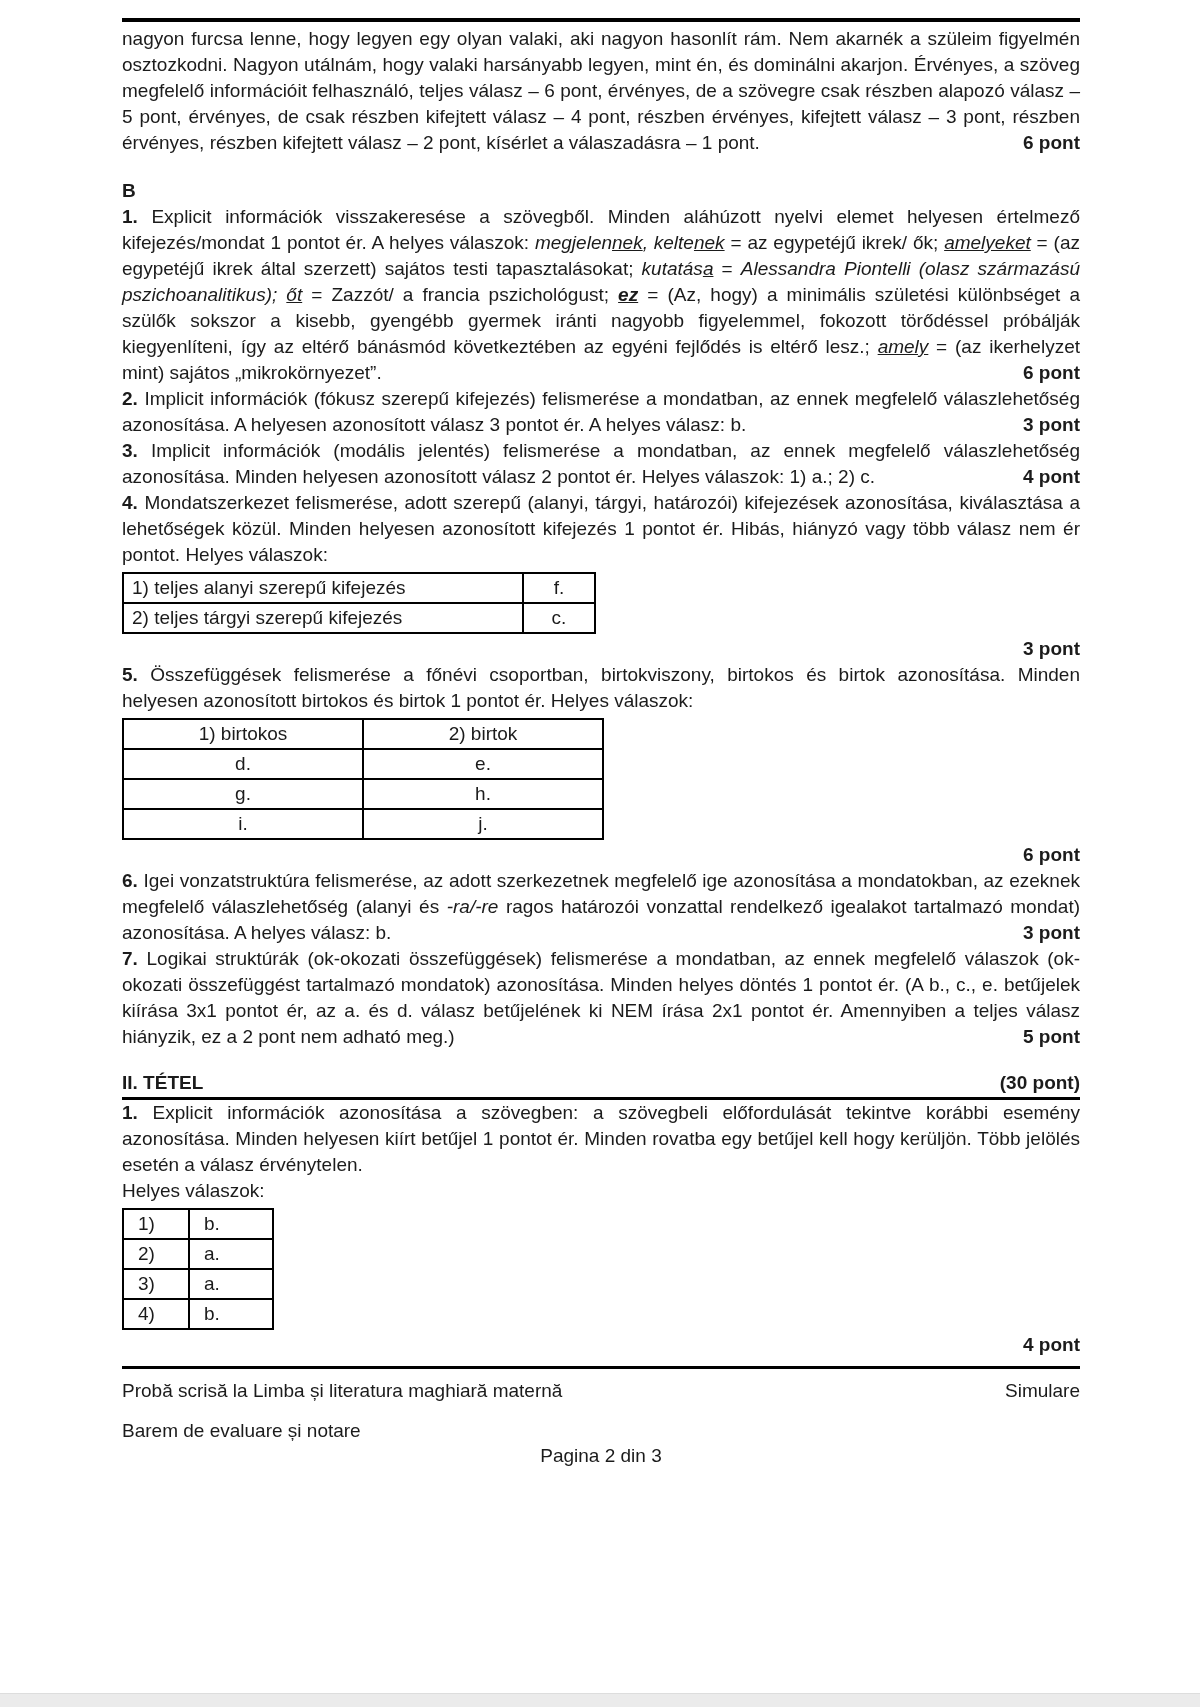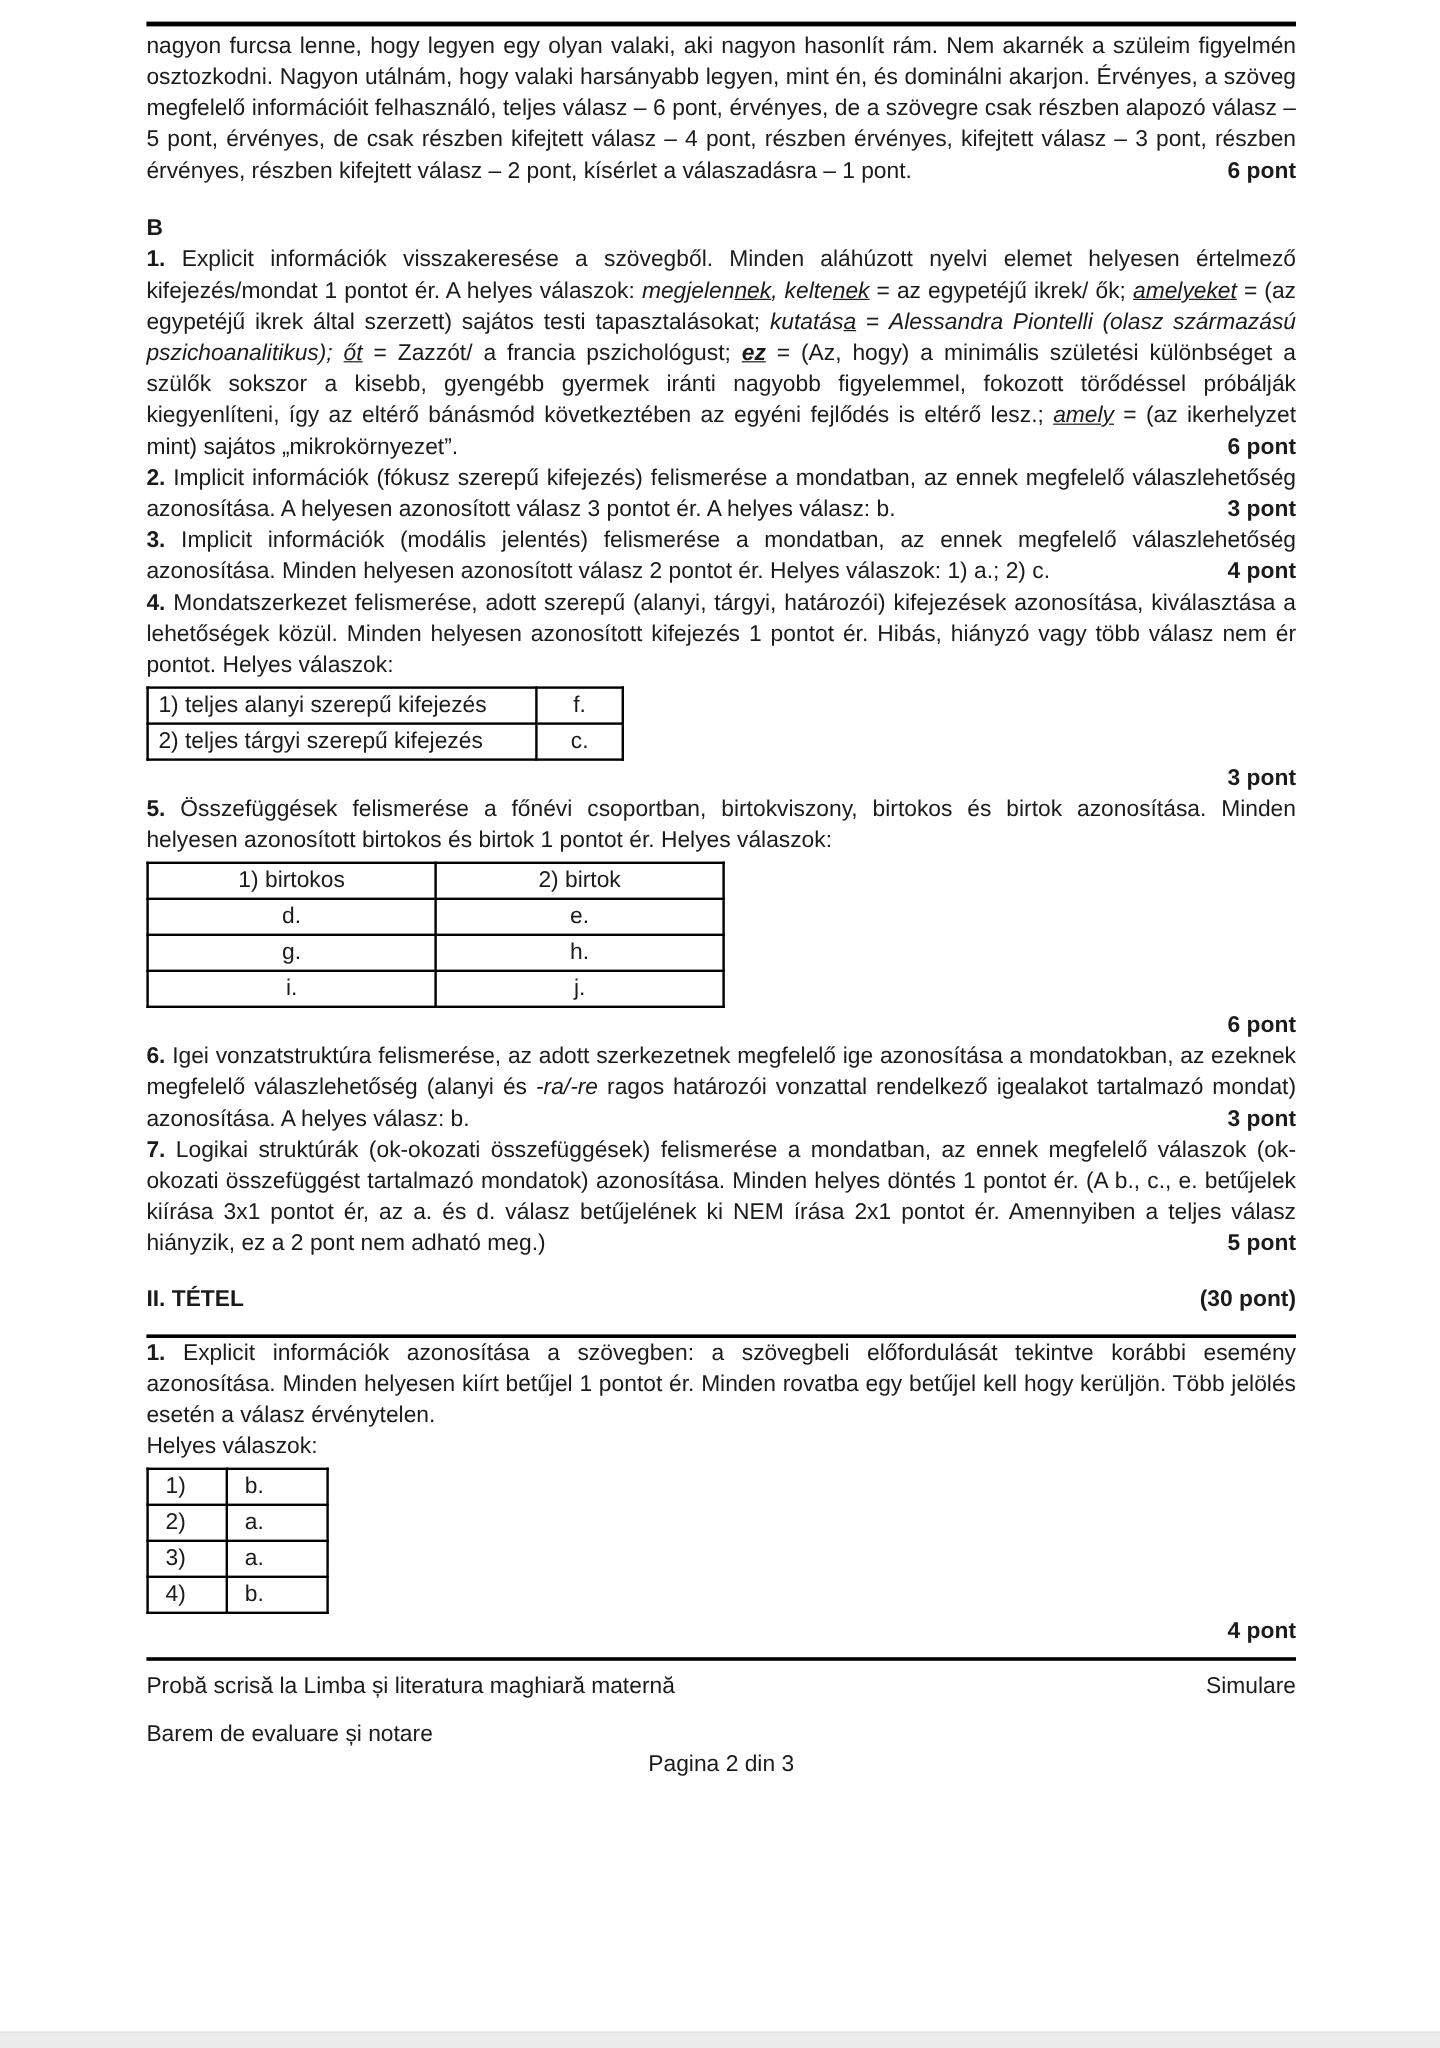--- a/index.html
+++ b/index.html
@@ -24,28 +24,28 @@
   .seg-iu { font-style: italic; text-decoration: underline; }
   .seg-biu { font-style: italic; font-weight: bold; text-decoration: underline; }
   .pont { float: right; font-weight: bold; }
 
   .section-label { font-weight: bold; margin-top: 22px; }
 
   .pts { text-align: right; font-weight: bold; }
 
   table.tbl { border-collapse: collapse; margin: 4px 0 2px 0; }
   table.tbl td { border: 2px solid #000; height: 30px; padding: 1px 8px; vertical-align: middle; }
-  .t1 td:first-child { width: 324px; text-align: left; }
+  .t1 td:first-child { width: 400px; text-align: left; }
   .t1 td:last-child  { width: 72px;  text-align: center; }
   .t2 td { width: 240px; text-align: center; }
   .t3 td:first-child { width: 66px; text-align: left; padding-left: 14px; }
   .t3 td:last-child  { width: 84px; text-align: left; padding-left: 14px; }
 
   .h2 { display: flex; justify-content: space-between; font-weight: bold;
-        border-bottom: 3px solid #000; margin-top: 20px; padding-bottom: 16px; }
+        border-bottom: 3px solid #000; margin-top: 20px; padding-bottom: 1px; }
 
   .plain-line { text-align: left; }
 
   .footer { border-top: 3px solid #000; margin-top: 8px; padding-top: 9px; }
   .footer-row { display: flex; justify-content: space-between; line-height: 25px; }
   .footer-line { line-height: 25px; margin-top: 15px; }
   .pagina { text-align: center; line-height: 25px; }
 
   .bottom-strip { position: absolute; left: 0; bottom: 0; width: 100%; height: 14px;
                   background: #ebebeb; border-top: 1px solid #dddddd; }

